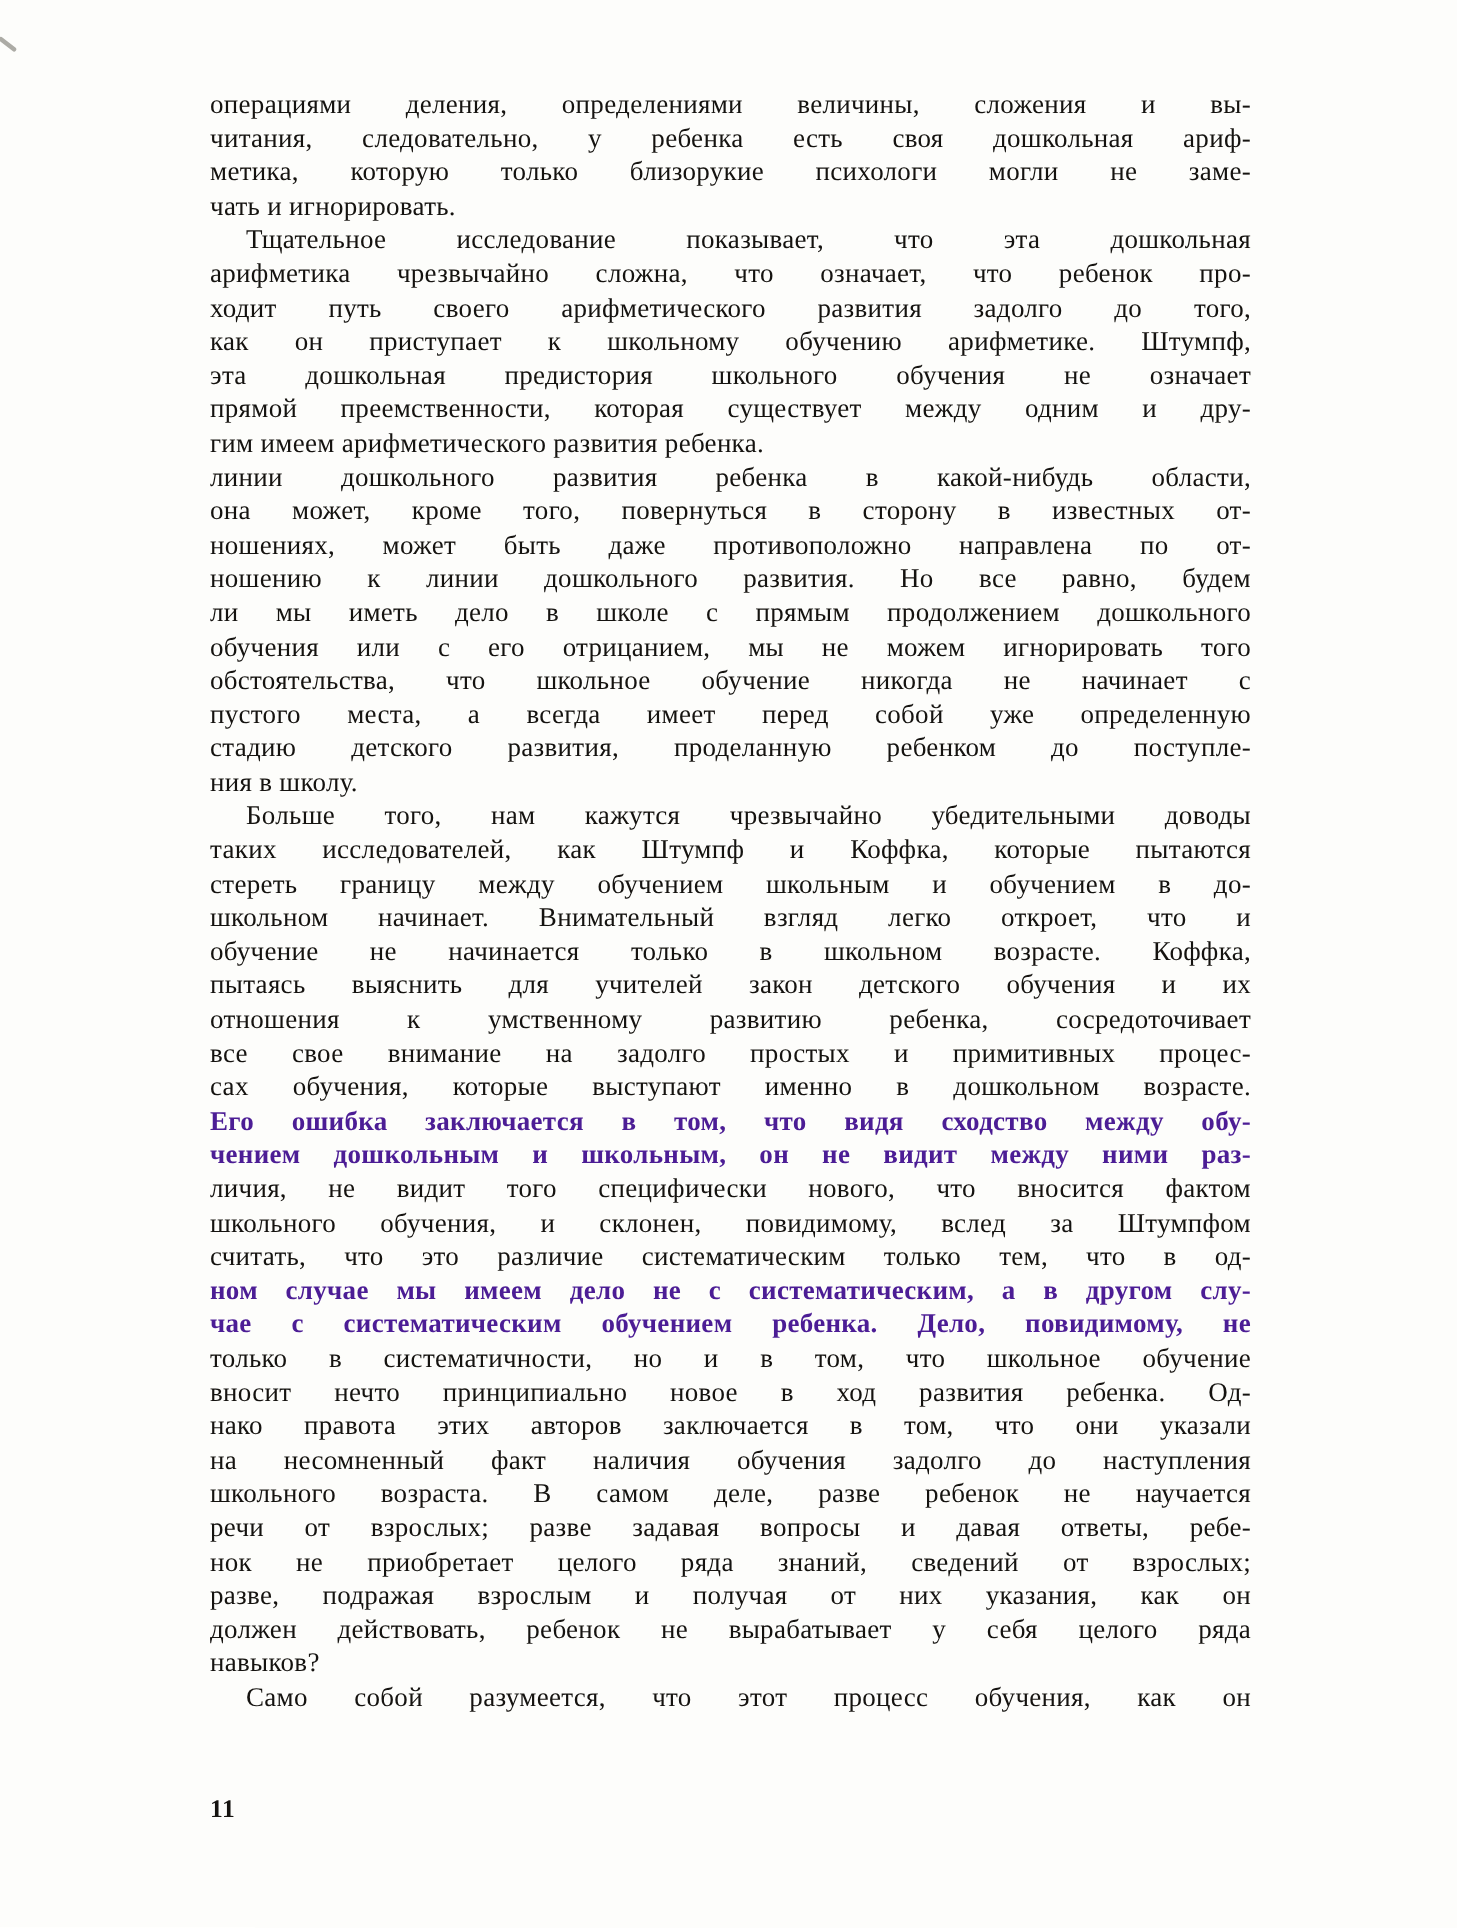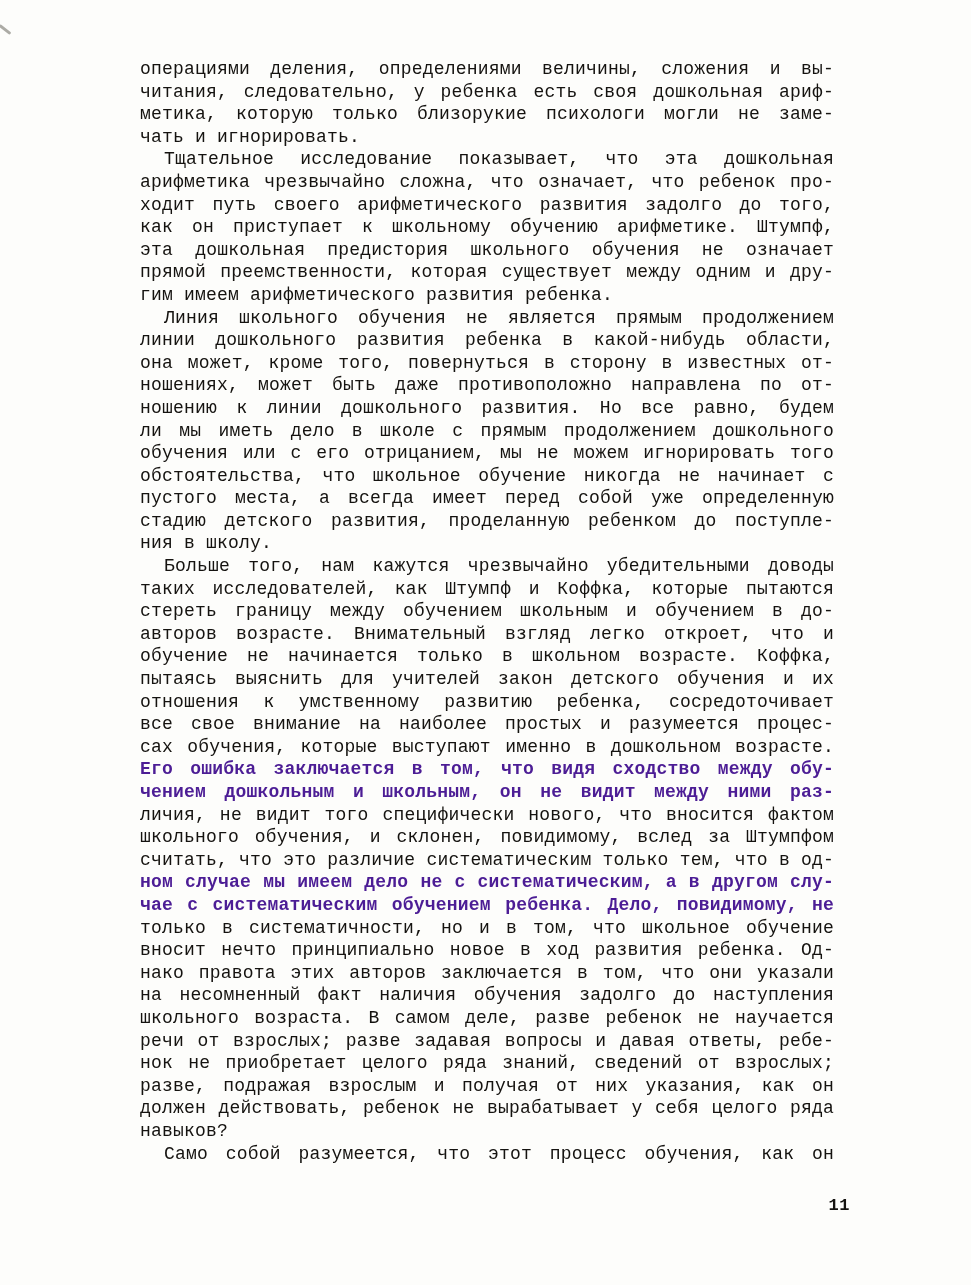--- a/index.html
+++ b/index.html
@@ -6,21 +6,21 @@
     margin: 0;
     padding: 0;
     background: #ffffff;
   }
   .page {
     position: relative;
     width: 971px;
     height: 1285px;
     background: #fdfdfb;
     overflow: hidden;
-    font-family: Liberation Mono, monospace;
+    font-family: Liberation Serif, serif;
     color: #151310;
   }
   .scan-artifact {
     position: absolute;
     left: -2px;
     top: 28px;
     width: 14px;
     height: 3px;
     background: #6a675f;
     transform: rotate(38deg);
@@ -46,24 +46,23 @@
   }
   .paragraph.indent .line.first {
     text-indent: 24px;
   }
   .line.bold {
     font-weight: bold;
     color: #4c1d95;
   }
   .page-number {
     position: absolute;
-    left: 156px;
+    left: 140px;
     top: 1196px;
     width: 694px;
-    text-align: right;
     font-size: 17px;
     font-weight: bold;
     letter-spacing: 0.5px;
   }
 </style>
 </head>
 <body>
 
 <div class="page">
   <div class="scan-artifact"></div>
@@ -77,41 +76,40 @@
       <div class="paragraph indent">
         <div class="line first">Тщательное исследование показывает, что эта дошкольная</div>
         <div class="line">арифметика чрезвычайно сложна, что означает, что ребенок про-</div>
         <div class="line">ходит путь своего арифметического развития задолго до того,</div>
         <div class="line">как он приступает к школьному обучению арифметике. Штумпф,</div>
         <div class="line">эта дошкольная предистория школьного обучения не означает</div>
         <div class="line">прямой преемственности, которая существует между одним и дру-</div>
         <div class="line last">гим имеем арифметического развития ребенка.</div>
       </div>
       <div class="paragraph indent">
-        <div class="line first">Линия школьного обучения не является прямым продолжением</div>
         <div class="line">линии дошкольного развития ребенка в какой-нибудь области,</div>
         <div class="line">она может, кроме того, повернуться в сторону в известных от-</div>
         <div class="line">ношениях, может быть даже противоположно направлена по от-</div>
         <div class="line">ношению к линии дошкольного развития. Но все равно, будем</div>
         <div class="line">ли мы иметь дело в школе с прямым продолжением дошкольного</div>
         <div class="line">обучения или с его отрицанием, мы не можем игнорировать того</div>
         <div class="line">обстоятельства, что школьное обучение никогда не начинает с</div>
         <div class="line">пустого места, а всегда имеет перед собой уже определенную</div>
         <div class="line">стадию детского развития, проделанную ребенком до поступле-</div>
         <div class="line last">ния в школу.</div>
       </div>
       <div class="paragraph indent">
         <div class="line first">Больше того, нам кажутся чрезвычайно убедительными доводы</div>
         <div class="line">таких исследователей, как Штумпф и Коффка, которые пытаются</div>
         <div class="line">стереть границу между обучением школьным и обучением в до-</div>
-        <div class="line">авторов возрасте. Внимательный взгляд легко откроет, что и</div>
+        <div class="line">школьном начинает. Внимательный взгляд легко откроет, что и</div>
         <div class="line">обучение не начинается только в школьном возрасте. Коффка,</div>
         <div class="line">пытаясь выяснить для учителей закон детского обучения и их</div>
         <div class="line">отношения к умственному развитию ребенка, сосредоточивает</div>
-        <div class="line">все свое внимание на наиболее простых и разумеется процес-</div>
+        <div class="line">все свое внимание на задолго простых и примитивных процес-</div>
         <div class="line">сах обучения, которые выступают именно в дошкольном возрасте.</div>
         <div class="line bold">Его ошибка заключается в том, что видя сходство между обу-</div>
         <div class="line bold">чением дошкольным и школьным, он не видит между ними раз-</div>
         <div class="line">личия, не видит того специфически нового, что вносится фактом</div>
         <div class="line">школьного обучения, и склонен, повидимому, вслед за Штумпфом</div>
         <div class="line">считать, что это различие систематическим только тем, что в од-</div>
         <div class="line bold">ном случае мы имеем дело не с систематическим, а в другом слу-</div>
         <div class="line bold">чае с систематическим обучением ребенка. Дело, повидимому, не</div>
         <div class="line">только в систематичности, но и в том, что школьное обучение</div>
         <div class="line">вносит нечто принципиально новое в ход развития ребенка. Од-</div>

